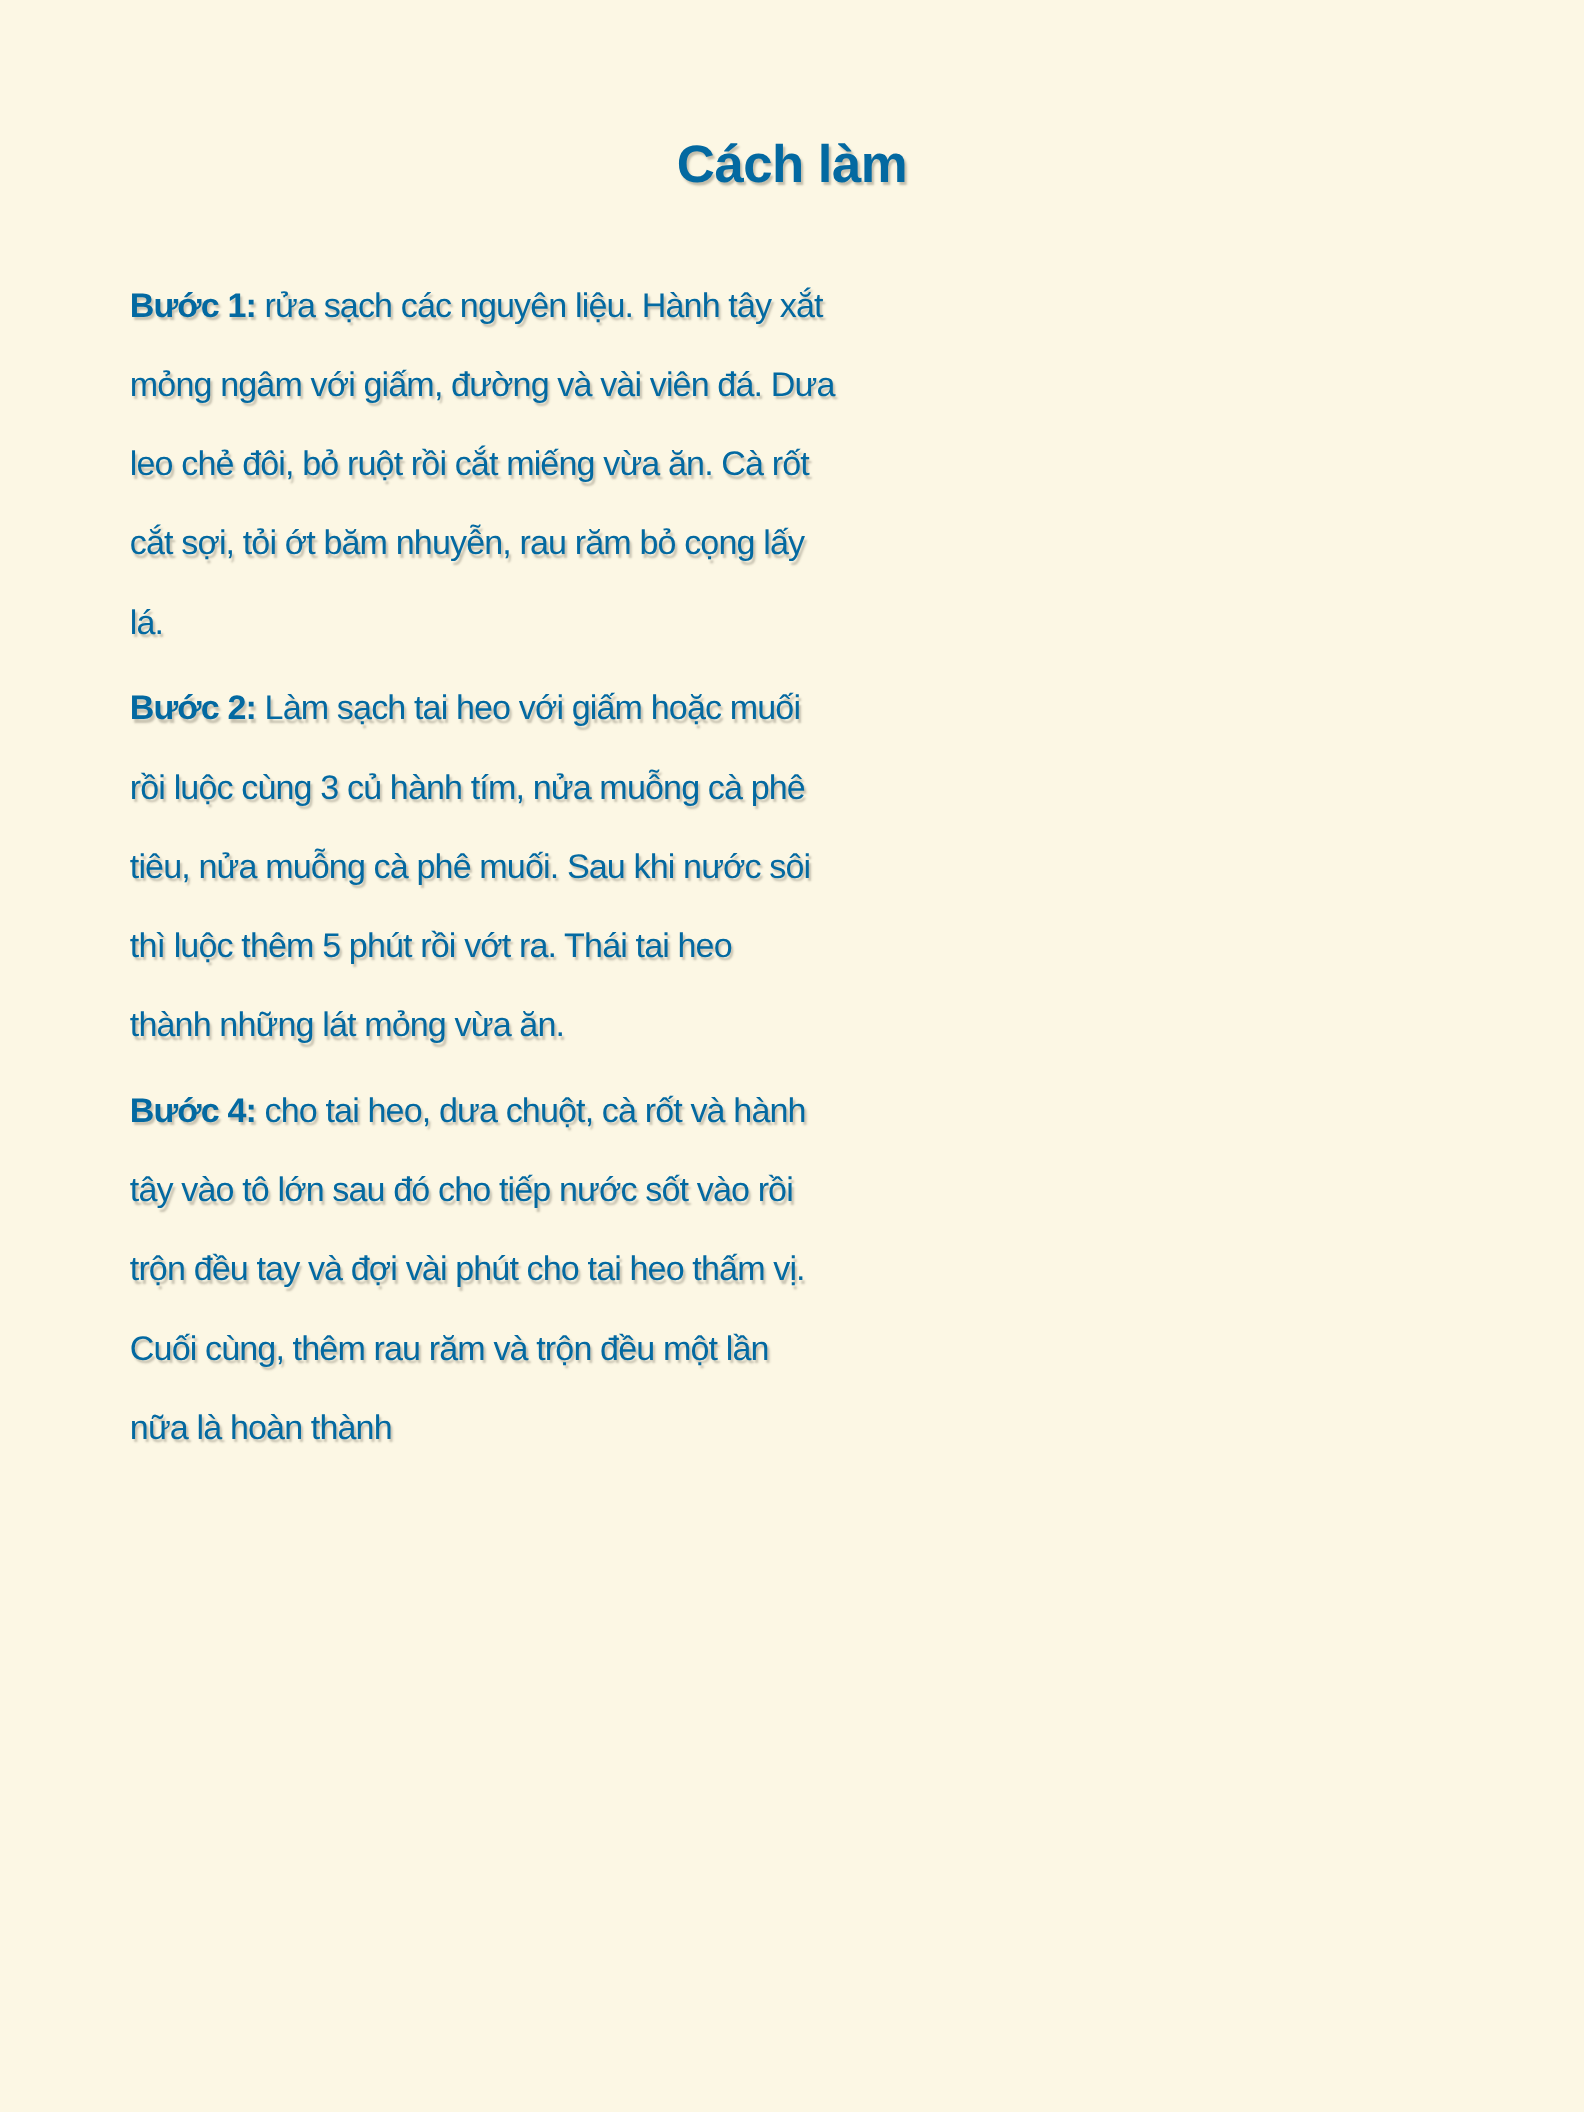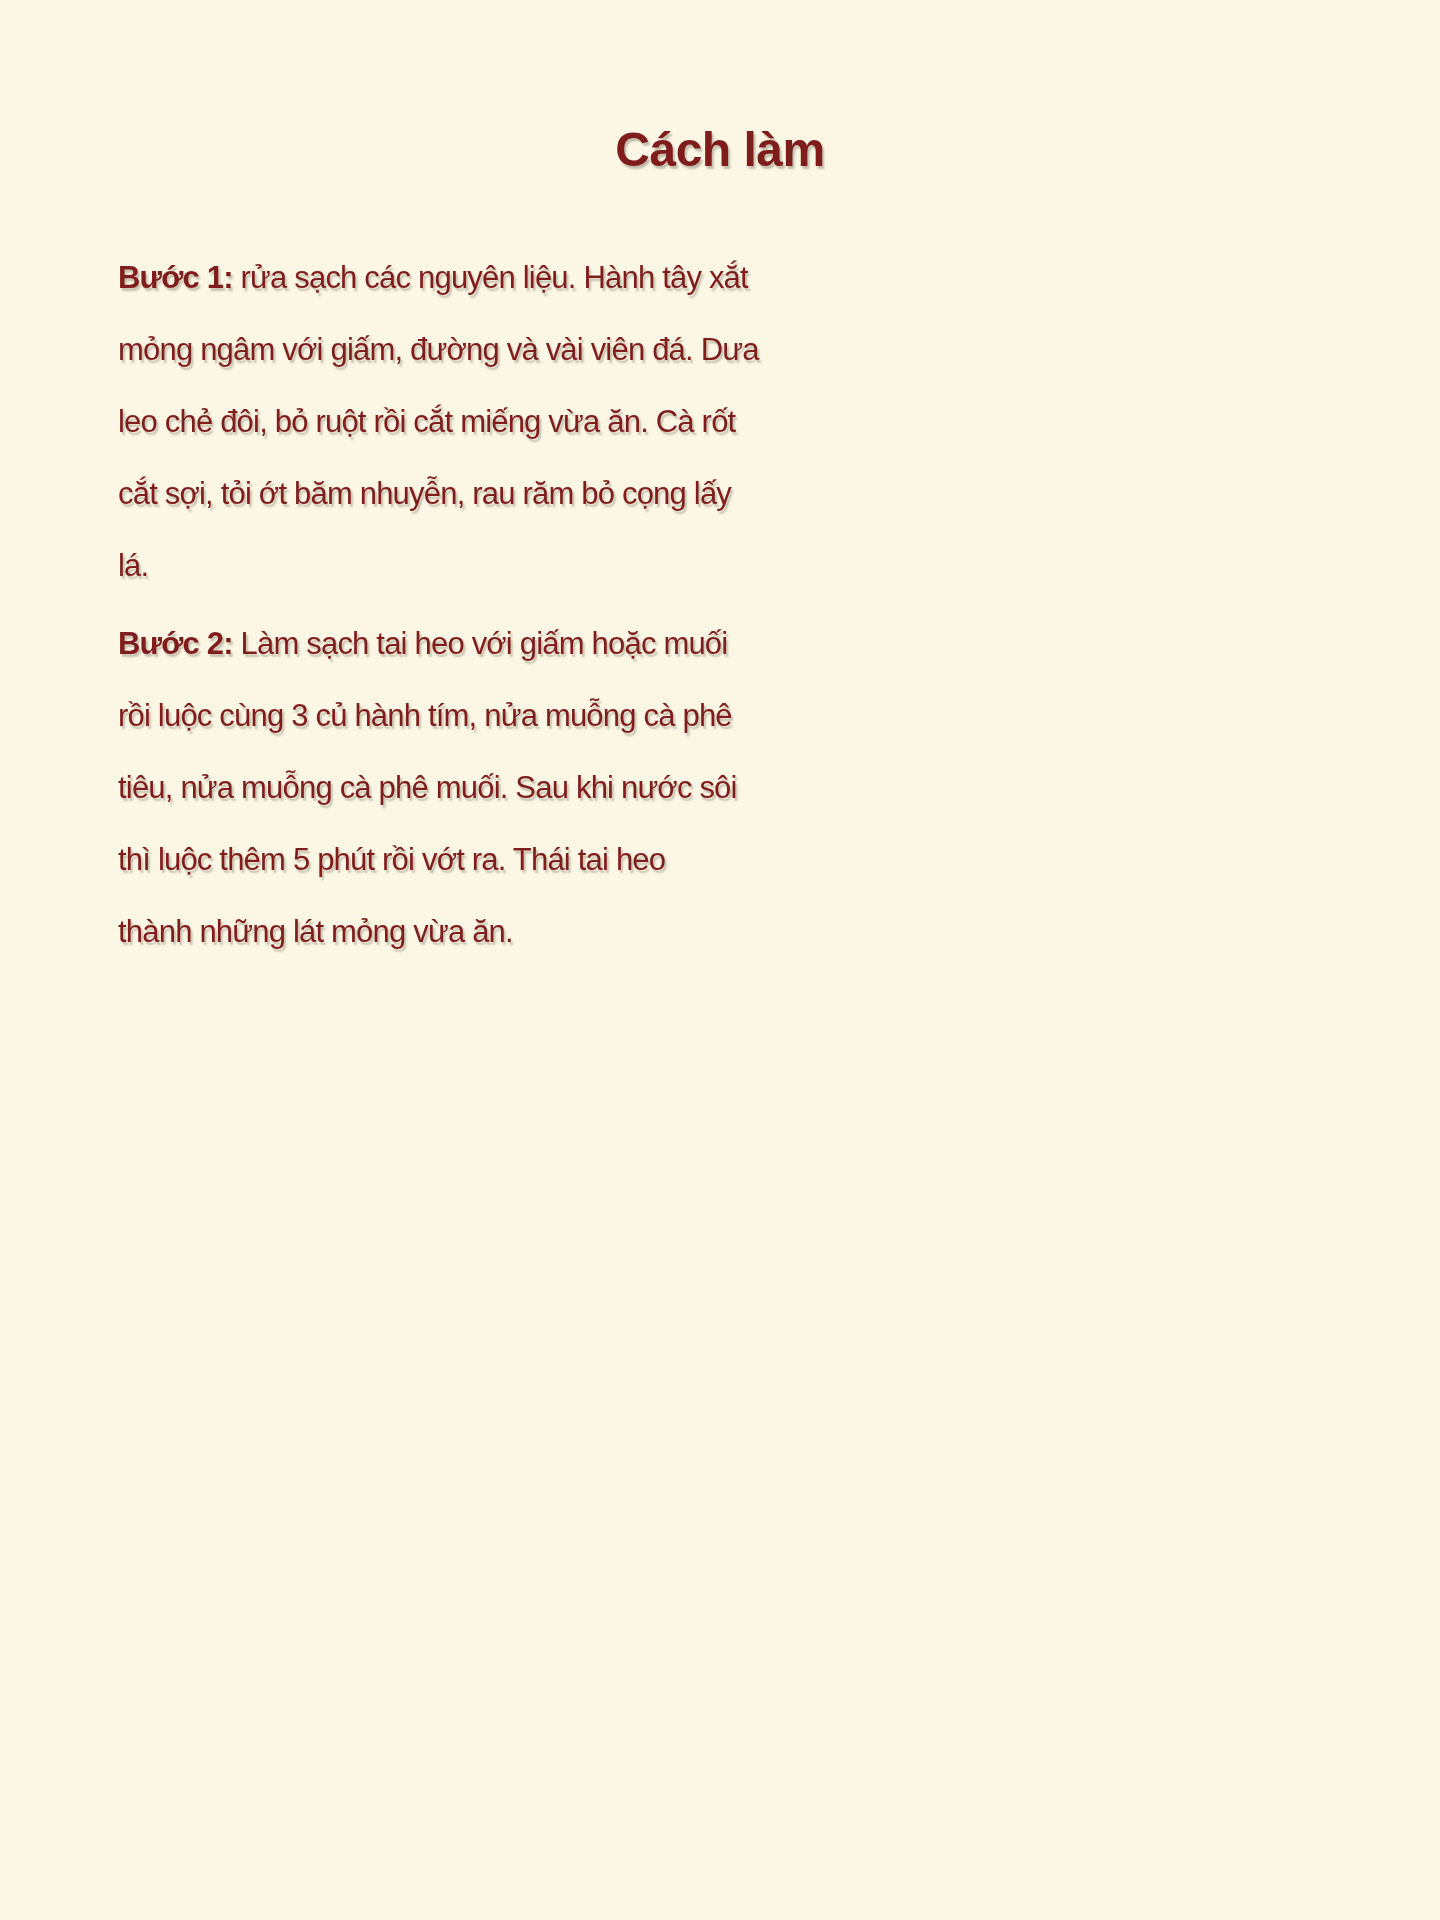--- a/index.html
+++ b/index.html
@@ -8,21 +8,21 @@
     background: #FCF7E4;
   }
   .page {
     position: relative;
     width: 1440px;
     height: 1920px;
     margin: 0 auto;
     background: #FCF7E4;
     overflow: hidden;
     font-family: "Liberation Sans", "DejaVu Sans", sans-serif;
-    color: #7f1d1d;
+    color: #0369a1;
   }
   .title {
     margin: 0;
     padding-top: 122px;
     text-align: center;
     font-size: 48px;
     line-height: 56px;
     font-weight: 800;
     letter-spacing: -0.5px;
     text-shadow: 2px 3px 2px rgba(60, 55, 40, 0.30);
@@ -59,15 +59,20 @@
 cắt sợi, tỏi ớt băm nhuyễn, rau răm bỏ cọng lấy
 lá.</span></p>
 
     <p class="step"><span class="step-label">Bước 2:</span> <span class="step-text">Làm sạch tai heo với giấm hoặc muối
 rồi luộc cùng 3 củ hành tím, nửa muỗng cà phê
 tiêu, nửa muỗng cà phê muối. Sau khi nước sôi
 thì luộc thêm 5 phút rồi vớt ra. Thái tai heo
 thành những lát mỏng vừa ăn.</span></p>
 
 
+    <p class="step"><span class="step-label">Bước 4:</span> <span class="step-text">cho tai heo, dưa chuột, cà rốt và hành
+tây vào tô lớn sau đó cho tiếp nước sốt vào rồi
+trộn đều tay và đợi vài phút cho tai heo thấm vị.
+Cuối cùng, thêm rau răm và trộn đều một lần
+nữa là hoàn thành</span></p>
 
   </div>
 </div>
 
 </body></html>

